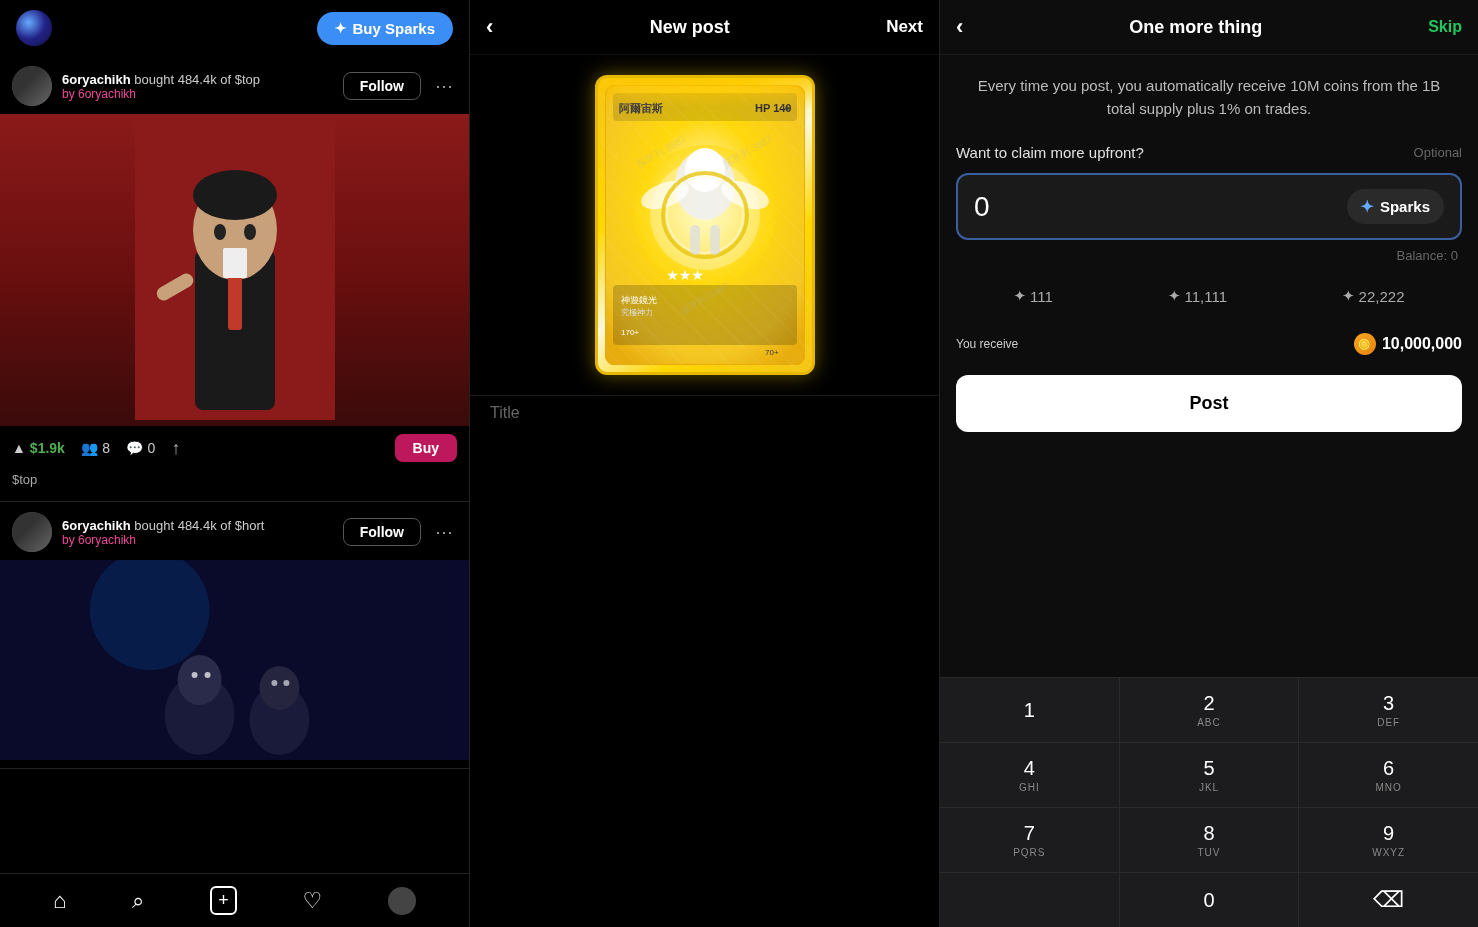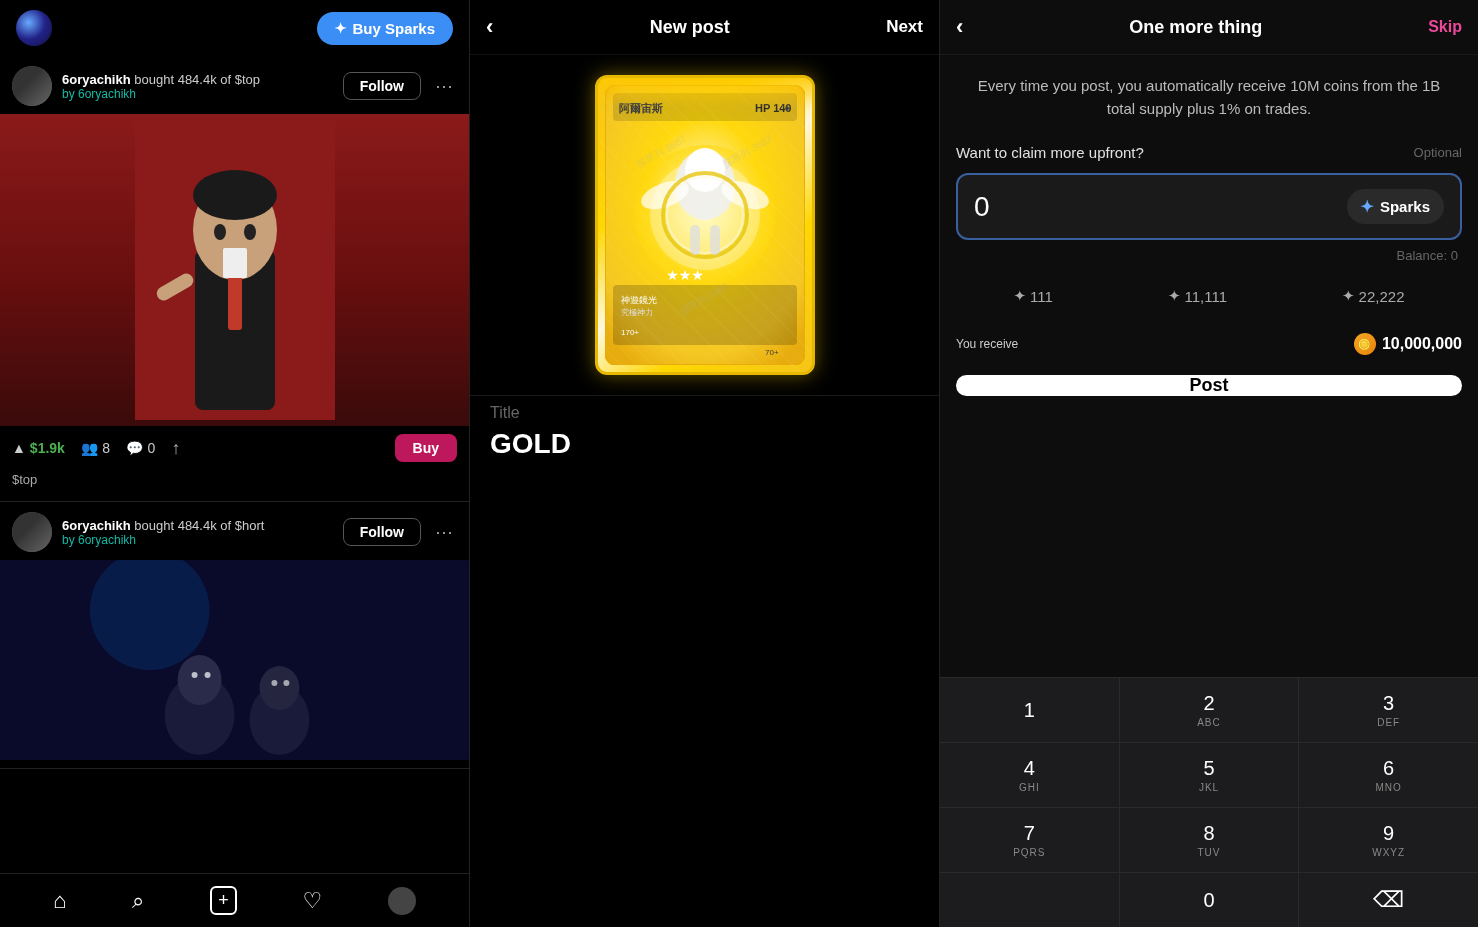--- a/index.html
+++ b/index.html
@@ -102,21 +102,21 @@
       color: #ccc;
       white-space: nowrap;
       overflow: hidden;
       text-overflow: ellipsis;
     }
 
     .post-user-line strong { color: #fff; }
 
     .post-by-line {
       font-size: 12px;
-      color: #14b8a6;
+      color: #ec4899;
     }
 
     .follow-btn {
       background: transparent;
       border: 1.5px solid #555;
       color: #fff;
       border-radius: 8px;
       padding: 5px 16px;
       font-size: 14px;
       font-weight: 600;
@@ -348,21 +348,21 @@
     }
 
     .omt-title {
       font-size: 18px;
       font-weight: 600;
     }
 
     .skip-btn {
       background: transparent;
       border: none;
-      color: #ec4899;
+      color: #22c55e;
       font-size: 16px;
       font-weight: 600;
       cursor: pointer;
     }
 
     .omt-description {
       text-align: center;
       padding: 20px 24px 16px;
       font-size: 15px;
       color: #bbb;
@@ -478,20 +478,21 @@
       font-size: 10px;
       font-weight: 700;
       color: #fff;
     }
 
     .post-btn {
       background: #fff;
       color: #000;
       border: none;
       border-radius: 12px;
+      padding: 18px;
       font-size: 18px;
       font-weight: 700;
       cursor: pointer;
       width: calc(100% - 32px);
       margin: 0 16px 12px;
     }
 
     
     .keypad {
       margin-top: auto;
@@ -730,21 +731,20 @@
         <span class="watermark-text">探草列 3687</span>
       </div>
       <div class="watermark-row">
         <span class="watermark-text">探草列 3687</span>
       </div>
     </div>
   </div>
 
   <div class="post-title-area">
     <div class="title-label">Title</div>
-    <div class="title-text">GOLD</div>
   </div>
 
 </div>
 
 <div id="panel-omt">
   <div class="omt-header">
     <button class="header-btn back-btn">‹</button>
     <span class="omt-title">One more thing</span>
     <button class="skip-btn">Skip</button>
   </div>

